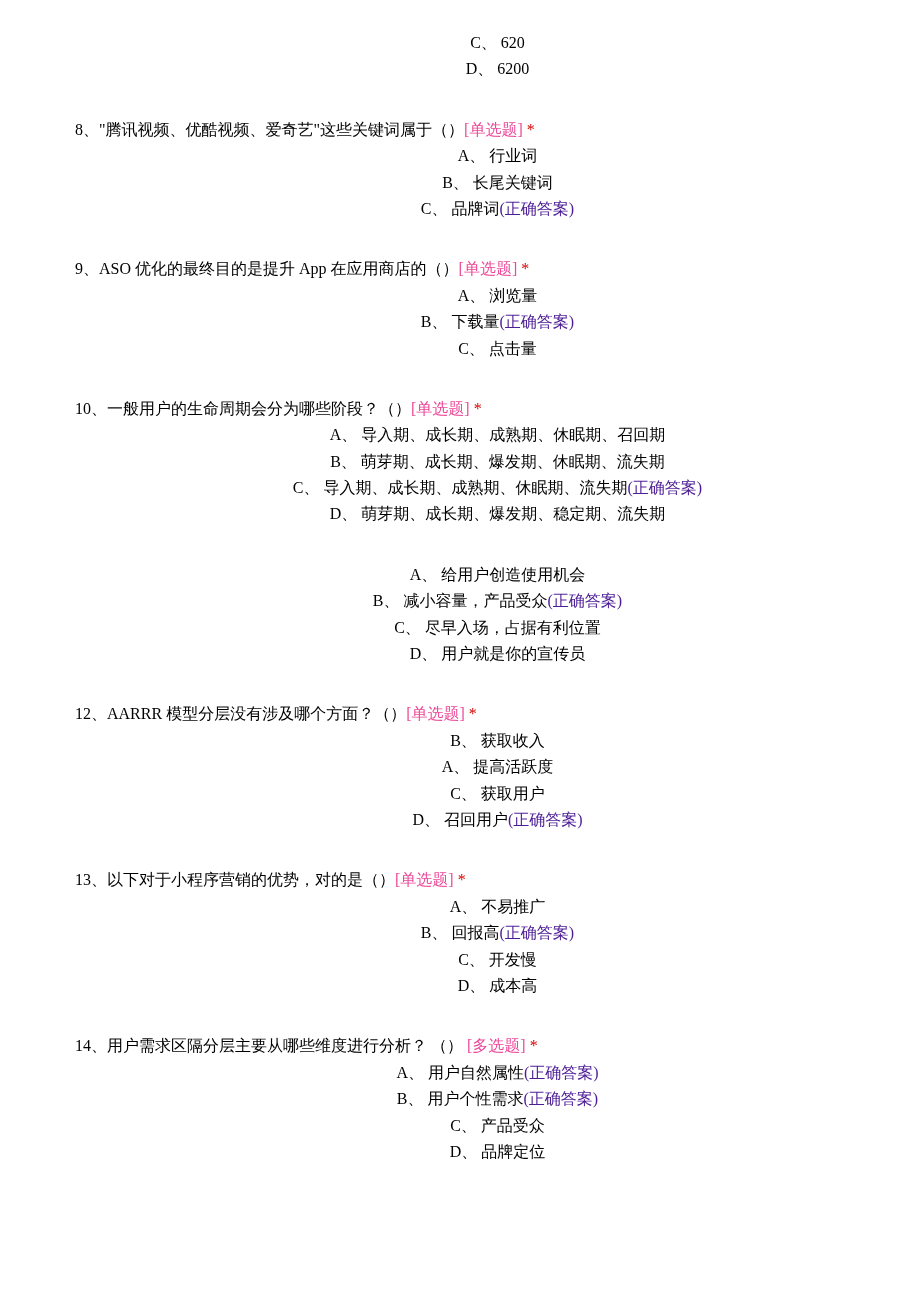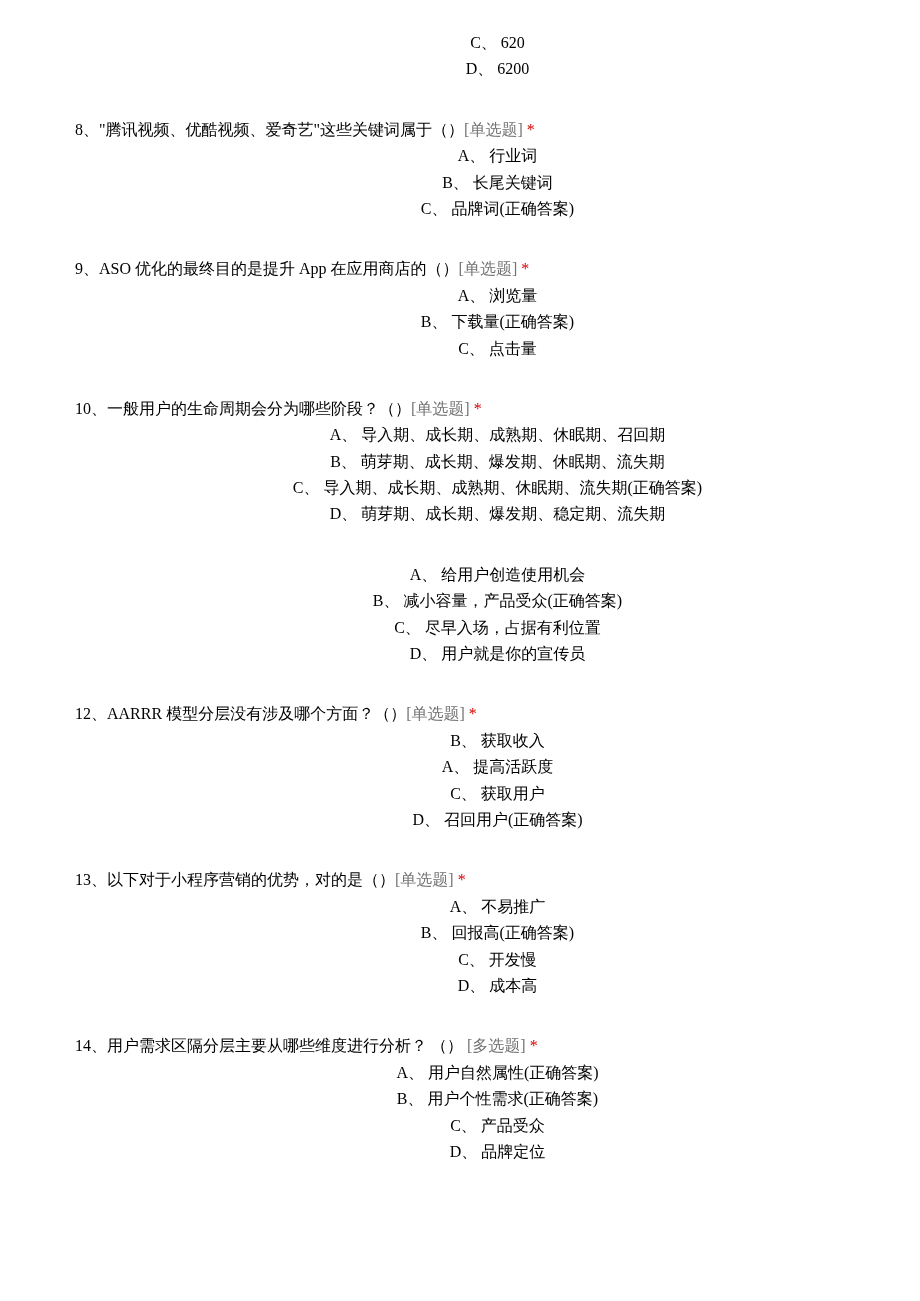--- a/index.html
+++ b/index.html
@@ -22,27 +22,27 @@
     display: block;
     text-align: center;
   }
   .choice-label {
     display: inline;
   }
   .choice-text {
     display: inline;
   }
   .correct-mark {
-    color: #000000;
+    color: #4c1d95;
   }
   .asterisk {
     color: #d50000;
   }
   .type-tag {
-    color: #737373;
+    color: #ec4899;
   }
 </style>
 </head>
 <body>
 
 <div id="content">
     <div class="question-block">
       <div class="option-line"><span class="choice-label">C、</span><span class="choice-text">  620</span></div>
       <div class="option-line"><span class="choice-label">D、</span><span class="choice-text">  6200</span></div>
     </div>

